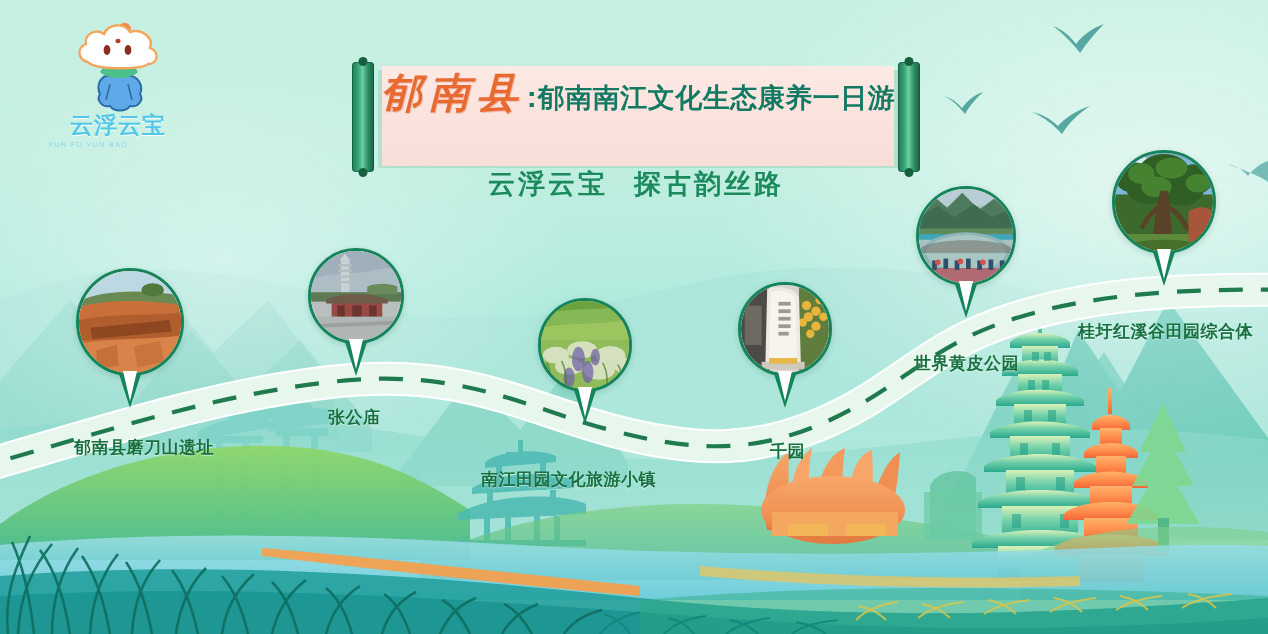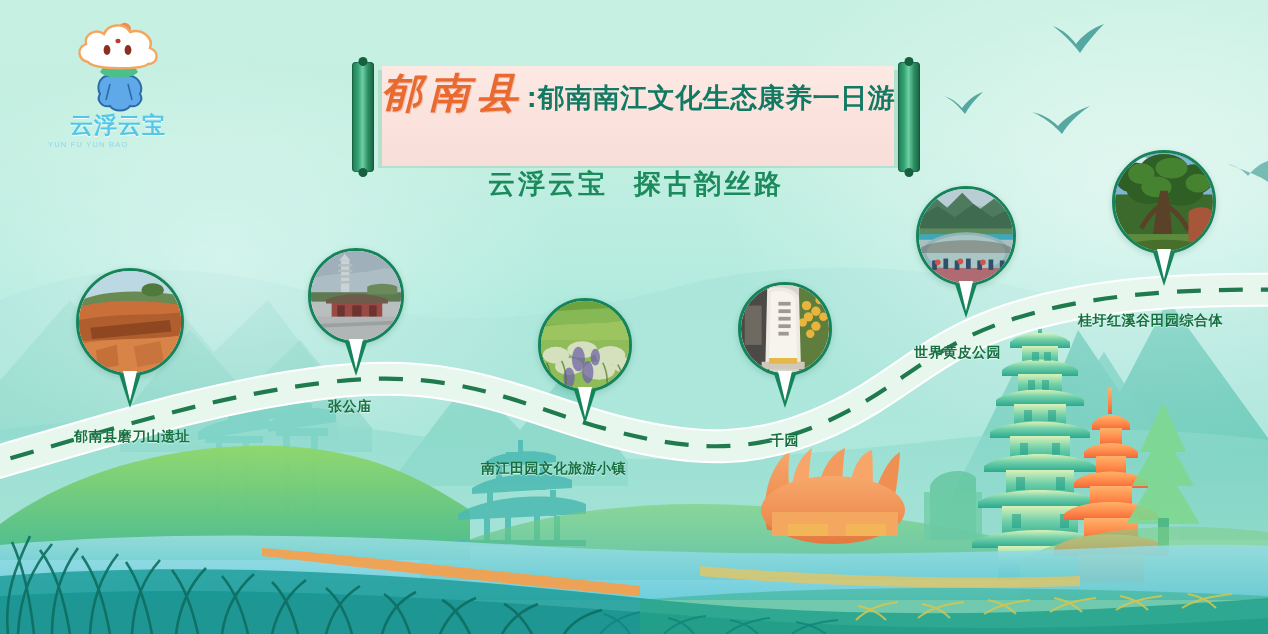--- a/index.html
+++ b/index.html
@@ -113,23 +113,24 @@
   .pin-tail .tail-inner {
     position:absolute; left:-7px; top:-3px;
     width:0; height:0;
     border-left:7px solid transparent;
     border-right:7px solid transparent;
     border-top:30px solid #ffffff;
   }
   .marker-label {
     position:absolute;
     white-space:nowrap;
-    font-size:14px; font-weight:bold; color:#16703f;
+    font-size:17px; font-weight:bold; color:#16703f;
     letter-spacing:.5px;
     text-shadow:0 1px 1px rgba(255,255,255,.6);
+    margin-top:8px;
   }
 
   
   .ph { position:absolute; inset:0; }
 </style>
 </head>
 <body>
 
 <div id="poster">
 

